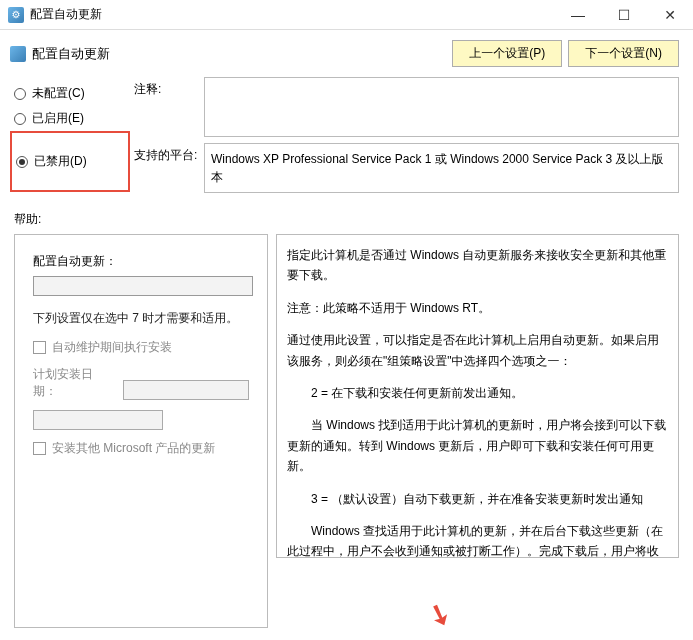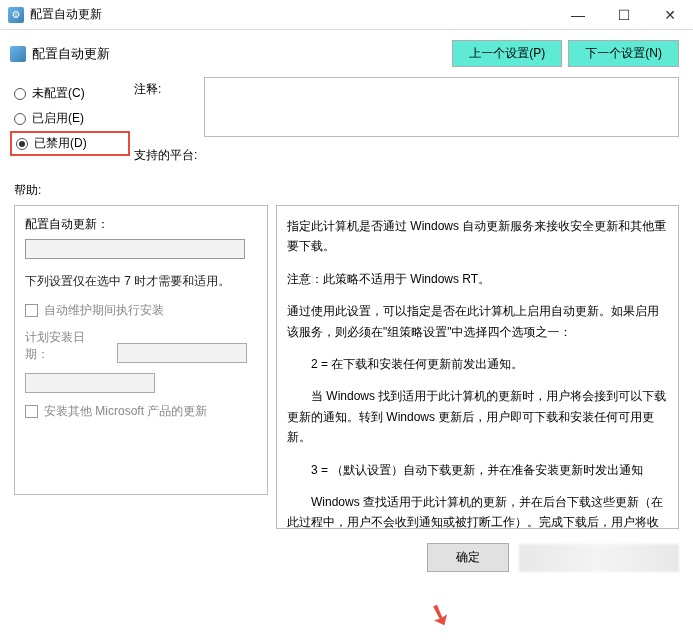--- a/index.html
+++ b/index.html
@@ -38,21 +38,21 @@
       padding: 10px 14px 6px 10px;
     }
     .subheader-icon {
       width:16px;height:16px;
       background: linear-gradient(135deg,#6bb5e8,#3a7fb5);
       border-radius:2px;margin-right:6px;
     }
     .subheader-title { font-size:13px; flex:1; }
     .nav-btn {
       border:1px solid #adadad;
-      background:#5eead4;
+      background:#fef9c3;
       padding:4px 16px;
       font-size:12px;
       margin-left:6px;
       cursor:pointer;
     }
 
     .config-row {
       display:flex;
       padding: 4px 14px;
     }
@@ -60,21 +60,21 @@
       width: 120px;
       padding-top: 4px;
     }
     .radio-item {
       display:flex;align-items:center;
       padding:4px 0;
       cursor:pointer;
     }
     .radio-item.highlighted{
       border:2px solid #e74c3c;
-      padding:2px 4px;
+      padding:20px 4px;
       margin-left:-4px;
       margin-right:4px;
     }
     .radio-circle{
       width:12px;height:12px;border:1px solid #555;border-radius:50%;
       margin-right:6px;display:flex;align-items:center;justify-content:center;
     }
     .radio-circle.checked::after{
       content:"";width:6px;height:6px;background:#333;border-radius:50%;
     }
@@ -94,22 +94,22 @@
 
     .section-labels{
       display:flex;padding:8px 14px 0;
     }
     .section-labels .left{width:260px;}
 
     .panels{
       display:flex;padding:6px 14px;gap:8px;
     }
     .options-panel{
-      width:254px;height:290px;border:1px solid #bbb;
-      padding:10px;font-size:12px;
+      width:254px;height:394px;border:1px solid #bbb;
+      padding:18px;font-size:12px;
     }
     .help-panel{
       flex:1;height:324px;border:1px solid #bbb;
       padding:10px;font-size:12px;line-height:1.7;
       overflow-y:auto;
     }
     .opt-title{margin-bottom:6px;}
     .opt-dropdown{
       width:220px;height:20px;border:1px solid #999;
       background:#f3f3f3;margin-bottom:14px;
@@ -179,20 +179,21 @@
       <span>已禁用(D)</span>
     </div>
   </div>
   <div class="right-col">
     <div class="field-row">
       <div class="field-label">注释:</div>
       <textarea class="textarea" style=""></textarea>
     </div>
     <div class="field-row">
       <div class="field-label">支持的平台:</div>
+      <div class="platform-box">Windows XP Professional Service Pack 1 或 Windows 2000 Service Pack 3 及以上版本</div>
     </div>
   </div>
 </div>
 
 <div class="section-labels">
   <div>帮助:</div>
 </div>
 
 <div class="panels">
   <div class="options-panel">

